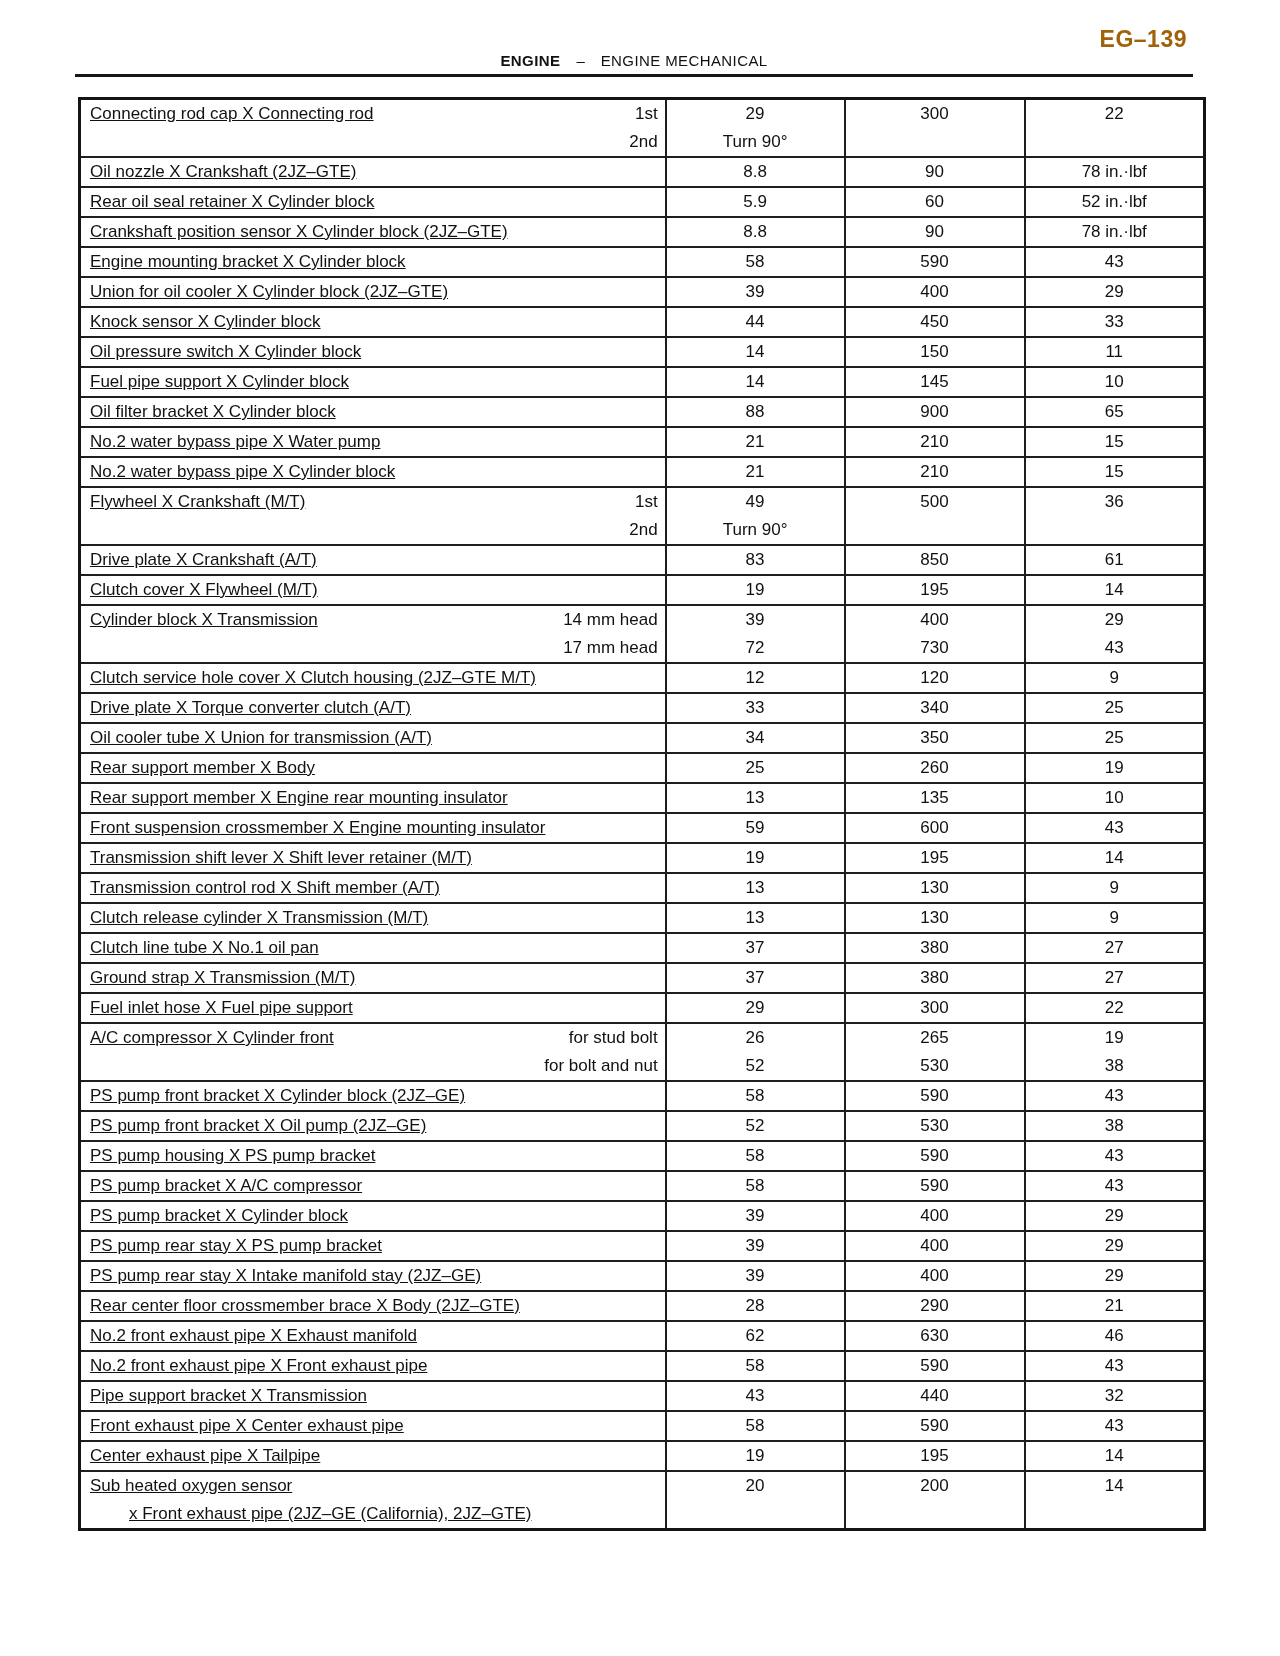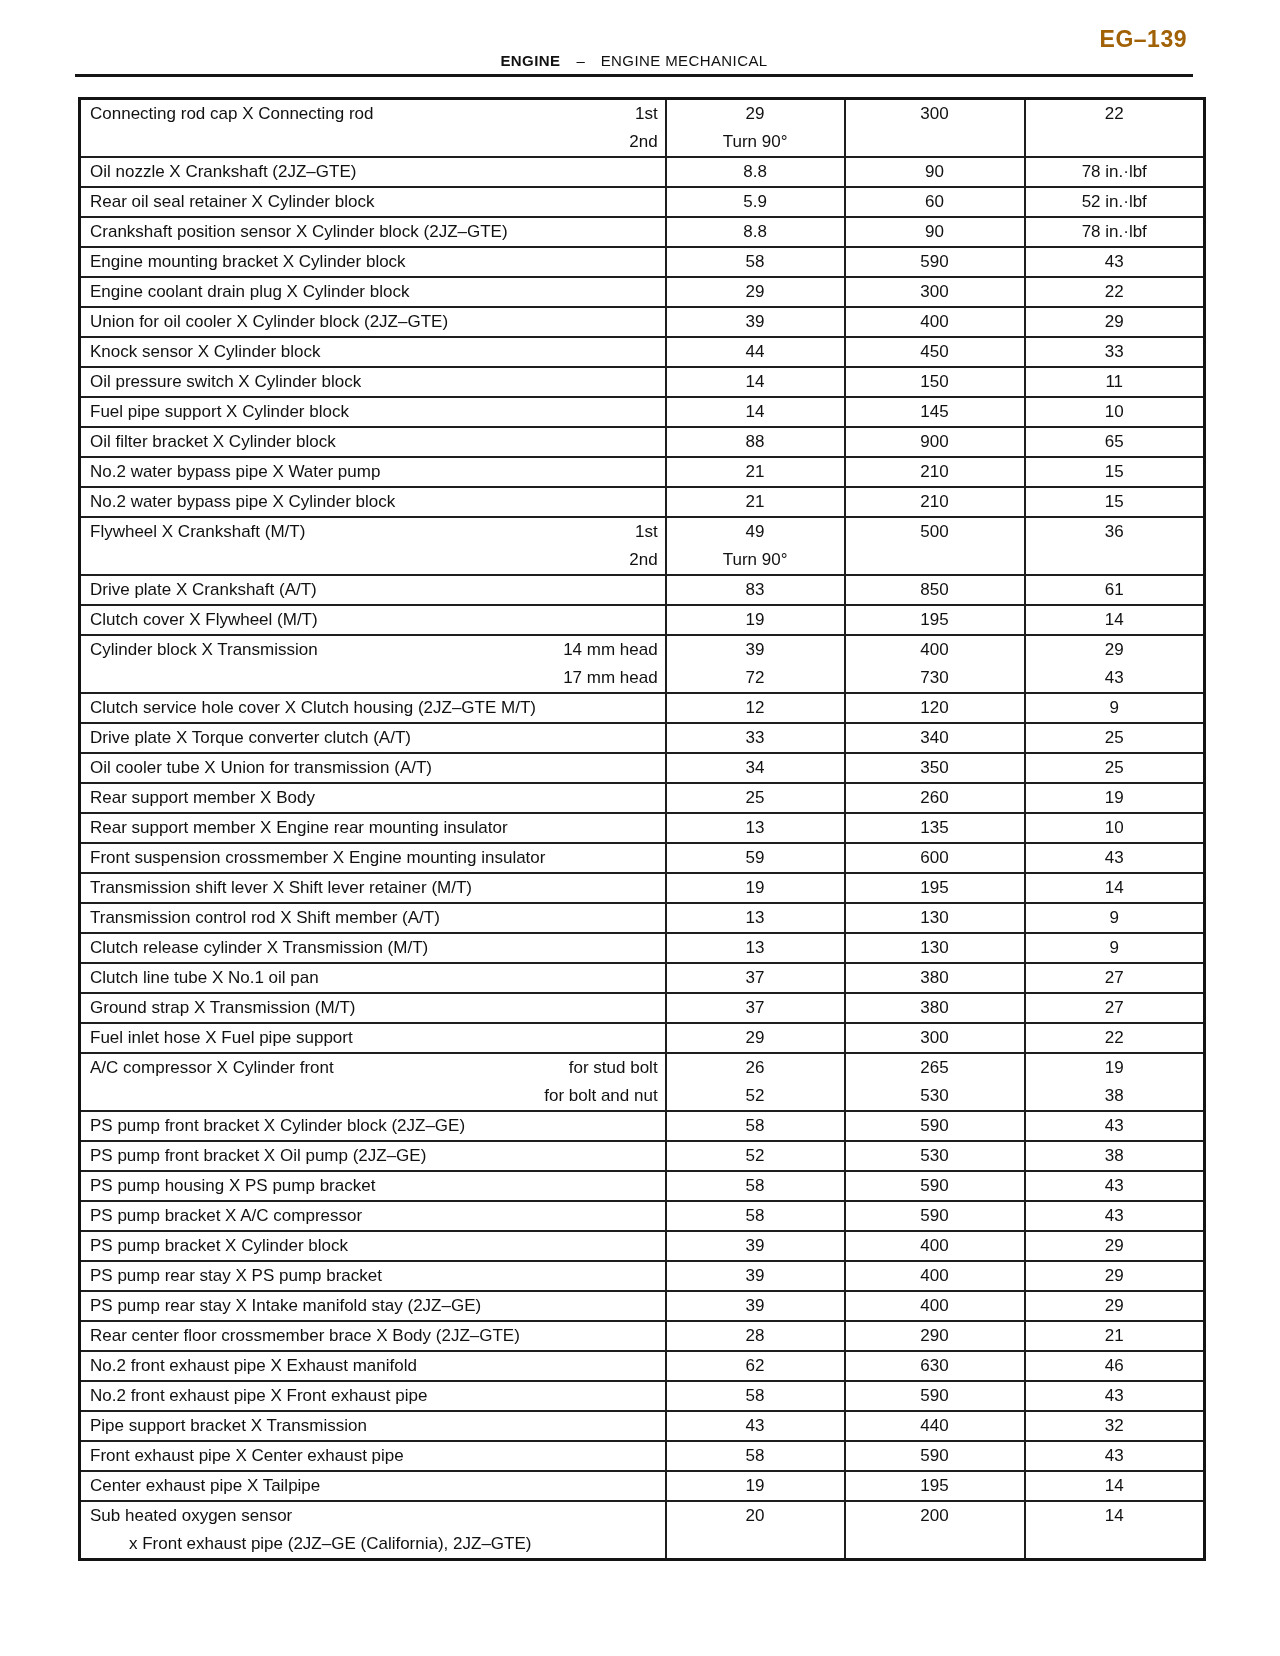--- a/index.html
+++ b/index.html
@@ -72,21 +72,21 @@
     overflow: hidden;
   }
   td.c-desc .ln.ind { padding-left: 48px; }
   td.c-num .ln {
     height: 28px;
     display: flex;
     align-items: center;
     justify-content: center;
     white-space: nowrap;
   }
-  .d { text-align: center; }
+  .d { text-align: center; text-decoration: underline; }
   .q { text-align: left; padding-left: 10px; }
   col.col-desc { width: 52.1%; }
   col.col-nm   { width: 15.9%; }
   col.col-kgf  { width: 16.0%; }
   col.col-ft   { width: 16.0%; }
 </style>
 </head>
 <body>
 
 <div class="page">
@@ -189,36 +189,20 @@
           <td class="c-num">
             <div class="ln">590</div>
           </td>
           <td class="c-num">
             <div class="ln">43</div>
           </td>
         </tr>
         <tr>
           <td class="c-desc">
             <div class="ln">
-              <span class="d">Engine coolant drain plug X Cylinder block</span>
-            </div>
-          </td>
-          <td class="c-num">
-            <div class="ln">29</div>
-          </td>
-          <td class="c-num">
-            <div class="ln">300</div>
-          </td>
-          <td class="c-num">
-            <div class="ln">22</div>
-          </td>
-        </tr>
-        <tr>
-          <td class="c-desc">
-            <div class="ln">
               <span class="d">Union for oil cooler X Cylinder block (2JZ–GTE)</span>
             </div>
           </td>
           <td class="c-num">
             <div class="ln">39</div>
           </td>
           <td class="c-num">
             <div class="ln">400</div>
           </td>
           <td class="c-num">

